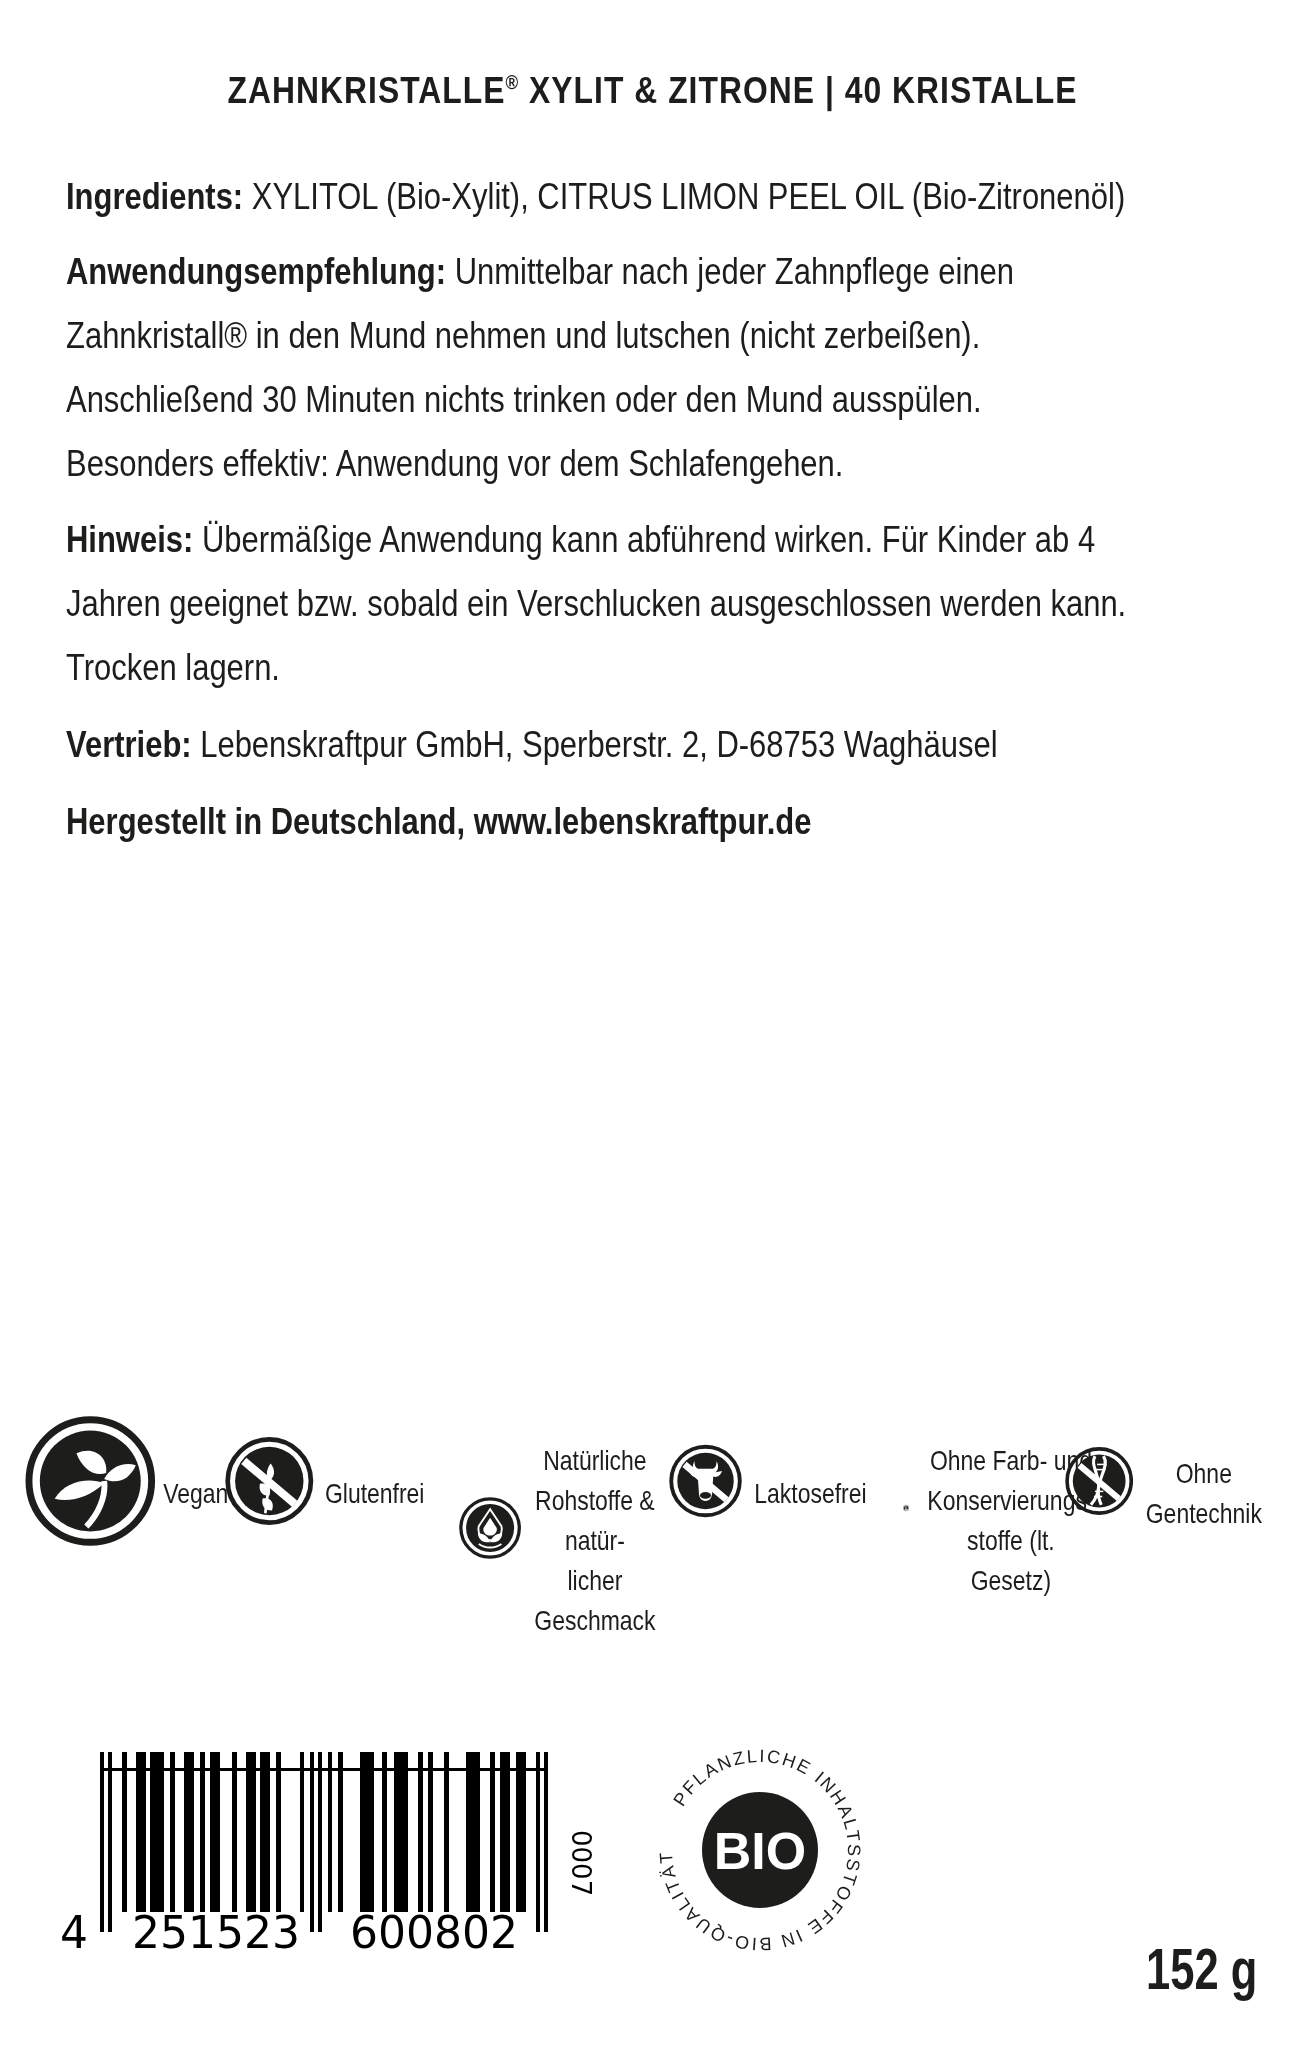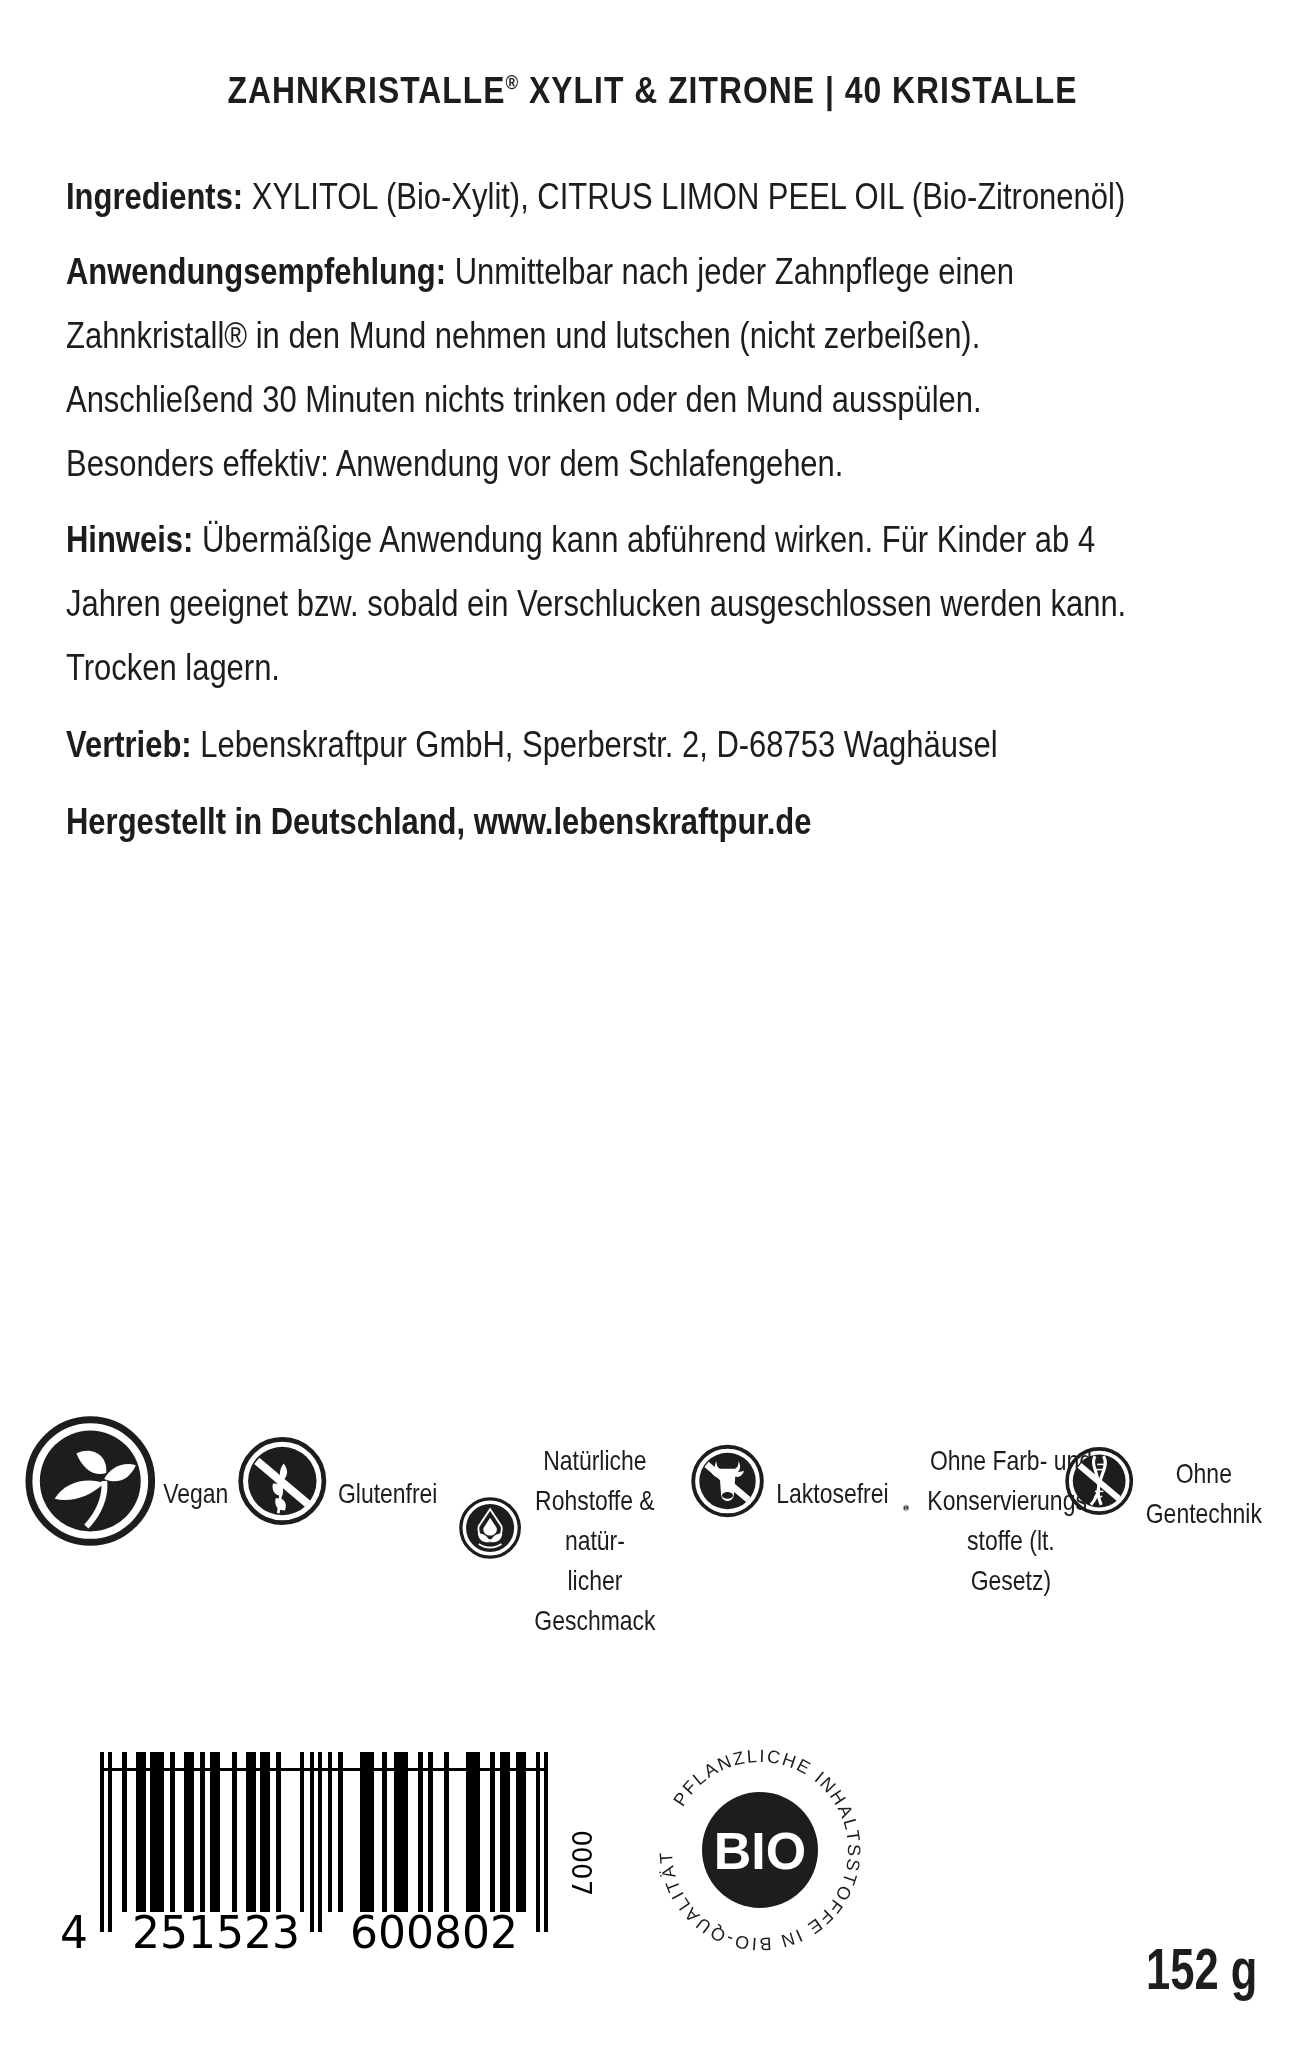--- a/index.html
+++ b/index.html
@@ -66,21 +66,21 @@
     <circle cx="66" cy="66" r="62" fill="none" stroke="#1d1d1b" stroke-width="7"></circle>
     <circle cx="66" cy="66" r="51" fill="#1d1d1b"></circle>
     <path d="M52 38 C70 30 84 42 82 58 C70 62 58 54 52 38 Z" fill="#fff"></path>
     <path d="M80 64 C86 52 100 46 112 50 C106 64 94 70 80 64 Z" fill="#fff"></path>
     <path d="M30 84 C40 66 64 62 80 68 C66 82 46 88 30 84 Z" fill="#fff"></path>
     <path d="M80 66 C82 82 74 100 62 112" stroke="#fff" stroke-width="6" fill="none"></path>
   </svg>
   <div class="icon-label">Vegan</div>
 </div>
 
-<div class="icon-wrap" style="left:238px">
+<div class="icon-wrap" style="left:225px">
   <svg viewBox="0 0 132 132">
     <circle cx="66" cy="66" r="62" fill="none" stroke="#1d1d1b" stroke-width="7"></circle>
     <circle cx="66" cy="66" r="51" fill="#1d1d1b"></circle>
     <path d="M68 40 C76 50 74 60 66 66 C60 58 62 48 68 40 Z" fill="#fff"></path>
     <path d="M52 70 C64 68 70 76 66 88 C54 88 50 80 52 70 Z" fill="#fff"></path>
     <path d="M56 92 C68 90 74 98 70 110 C58 110 54 102 56 92 Z" fill="#fff"></path>
     <path d="M66 66 L60 114" stroke="#fff" stroke-width="4"></path>
     <line x1="28" y1="36" x2="104" y2="100" stroke="#fff" stroke-width="12"></line>
   </svg>
   <div class="icon-label">Glutenfrei</div>
@@ -94,21 +94,21 @@
     <path d="M66 44 L52 66 C50 76 58 82 66 82 C74 82 82 76 80 66 Z" fill="#fff"></path>
     <path d="M40 78 C52 76 62 84 66 96 C52 98 42 92 40 78 Z" fill="#fff"></path>
     <path d="M92 78 C80 76 70 84 66 96 C80 98 90 92 92 78 Z" fill="#fff"></path>
     <path d="M42 100 C56 110 76 110 90 100" stroke="#fff" stroke-width="4" fill="none"></path>
   </svg>
   <div class="icon-label">Natürliche
 Rohstoffe &amp; natür-
 licher Geschmack</div>
 </div>
 
-<div class="icon-wrap" style="left:691px">
+<div class="icon-wrap" style="left:669px">
   <svg viewBox="0 0 132 132">
     <circle cx="66" cy="66" r="62" fill="none" stroke="#1d1d1b" stroke-width="7"></circle>
     <circle cx="66" cy="66" r="51" fill="#1d1d1b"></circle>
     <line x1="28" y1="36" x2="104" y2="100" stroke="#fff" stroke-width="12"></line>
     <path d="M46 30 C46 40 50 44 54 44 L78 44 C82 44 86 40 86 30 C90 38 90 46 84 50 L96 48 C92 58 86 60 80 58 L78 86 C78 96 74 102 66 102 C58 102 54 96 54 86 L52 58 C46 60 40 58 36 48 L48 50 C42 46 42 38 46 30 Z" fill="#fff"></path>
     <ellipse cx="66" cy="92" rx="10" ry="6" fill="#1d1d1b"></ellipse>
   </svg>
   <div class="icon-label">Laktosefrei</div>
 </div>
 

